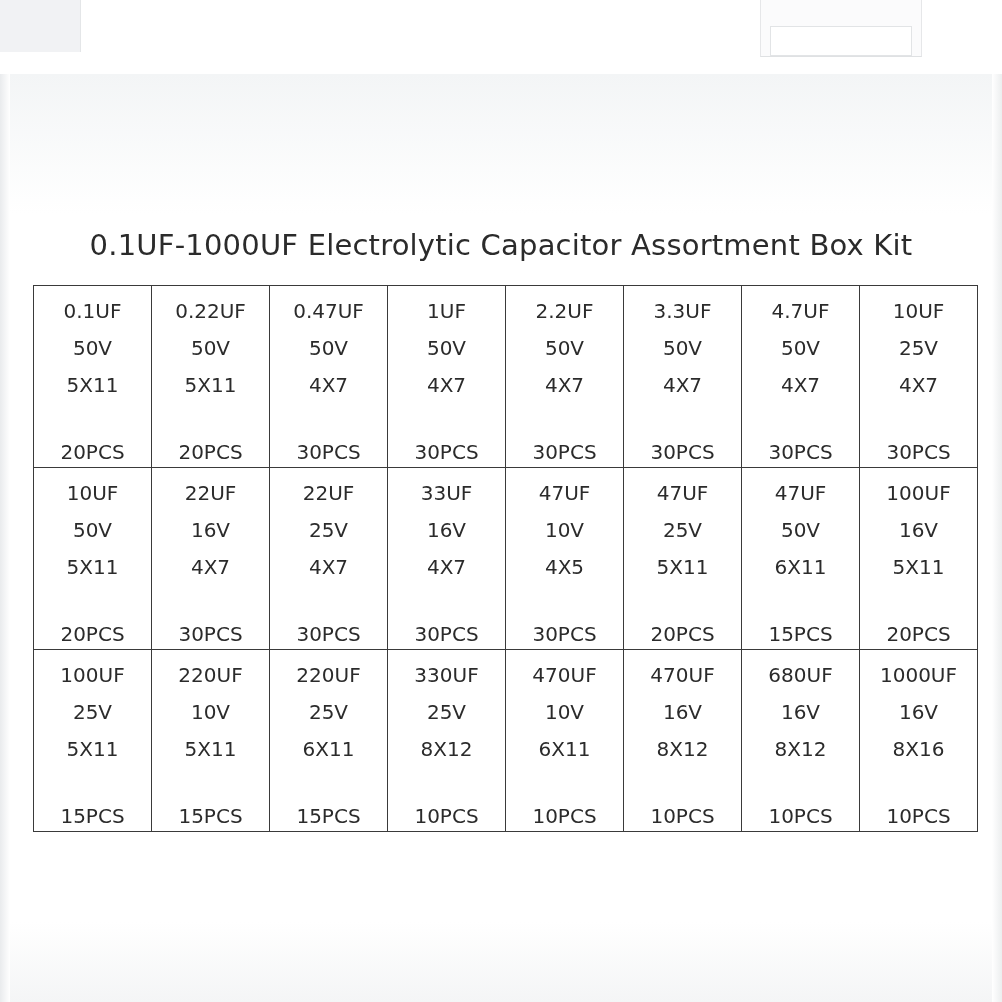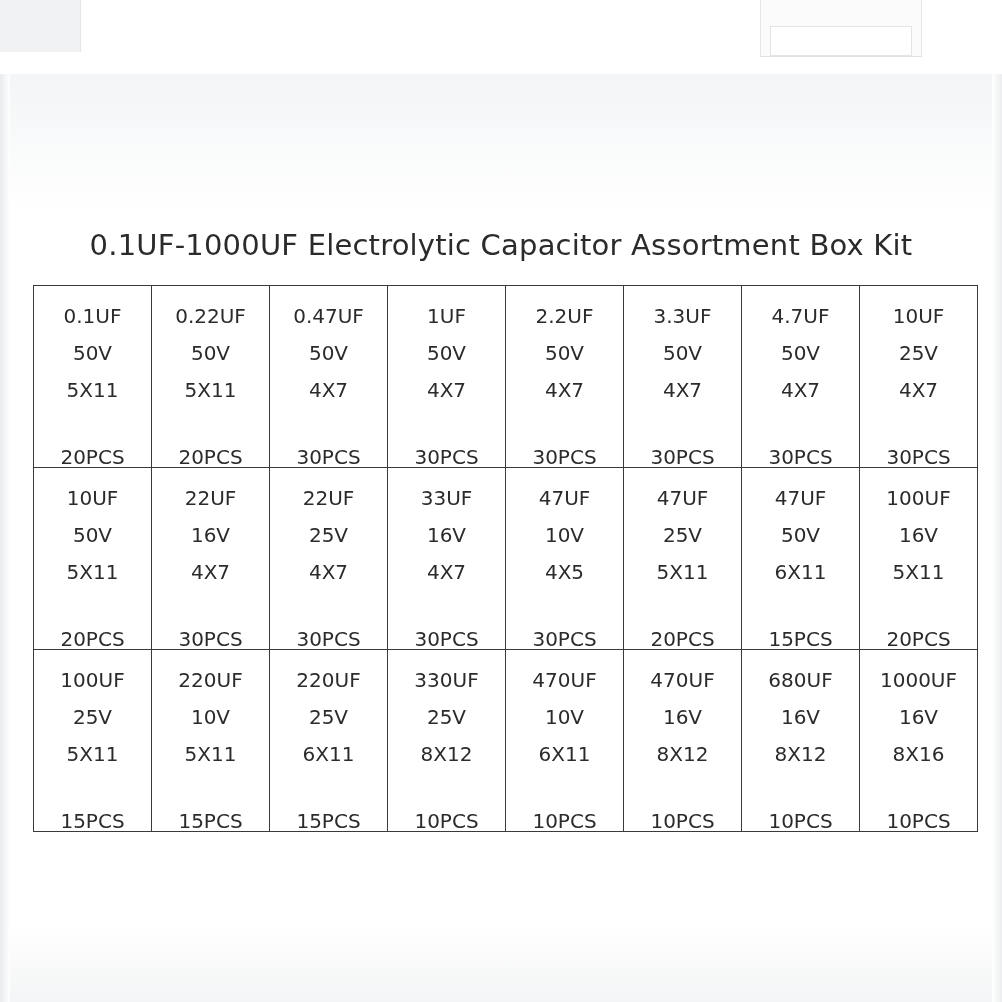--- a/index.html
+++ b/index.html
@@ -114,21 +114,21 @@
     width: 117px;
     height: 181px;
     vertical-align: top;
     padding: 0;
     background: #ffffff;
   }
   .cell {
     display: flex;
     flex-direction: column;
     align-items: center;
-    justify-content: flex-end;
+    justify-content: center;
     height: 100%;
     box-sizing: border-box;
     padding-top: 10px;
   }
   .cell .line {
     font-size: 20px;
     color: #2b2b2b;
     line-height: 1.0;
     margin-bottom: 17px;
     white-space: nowrap;

